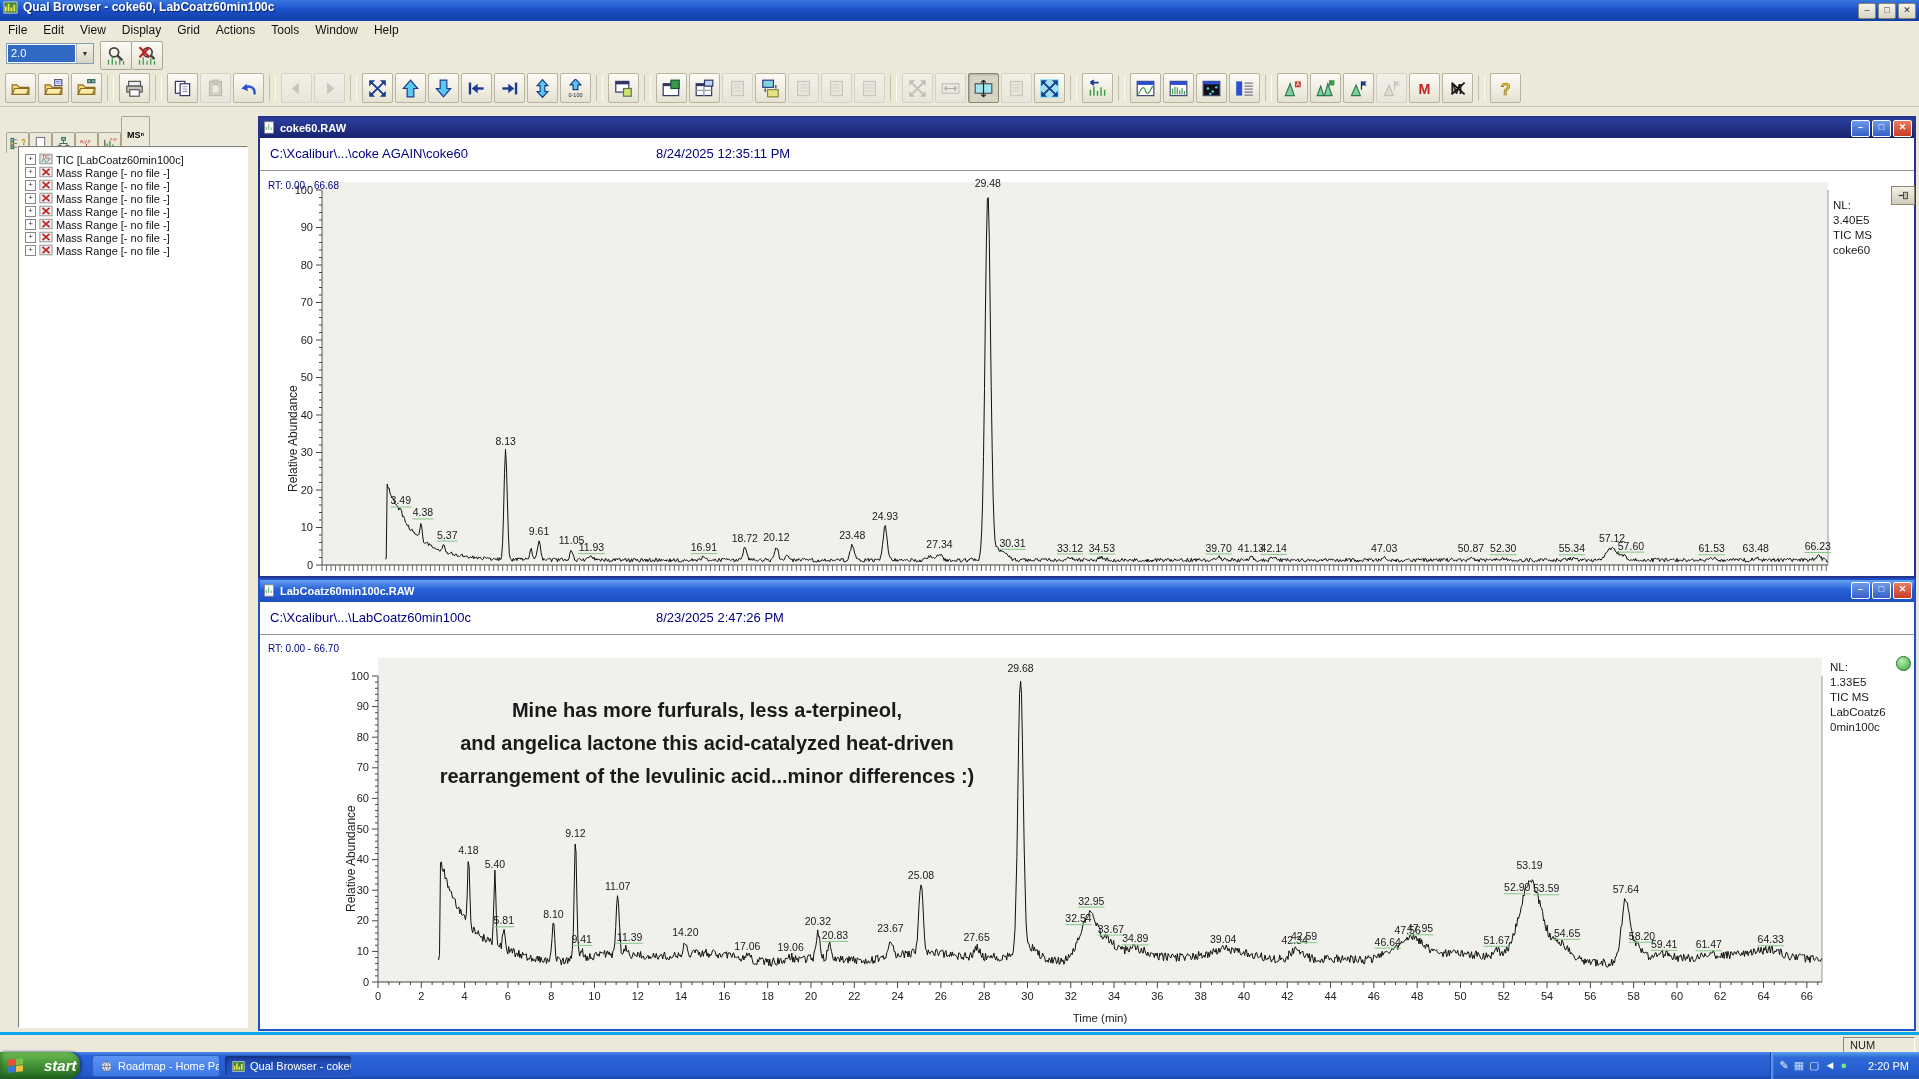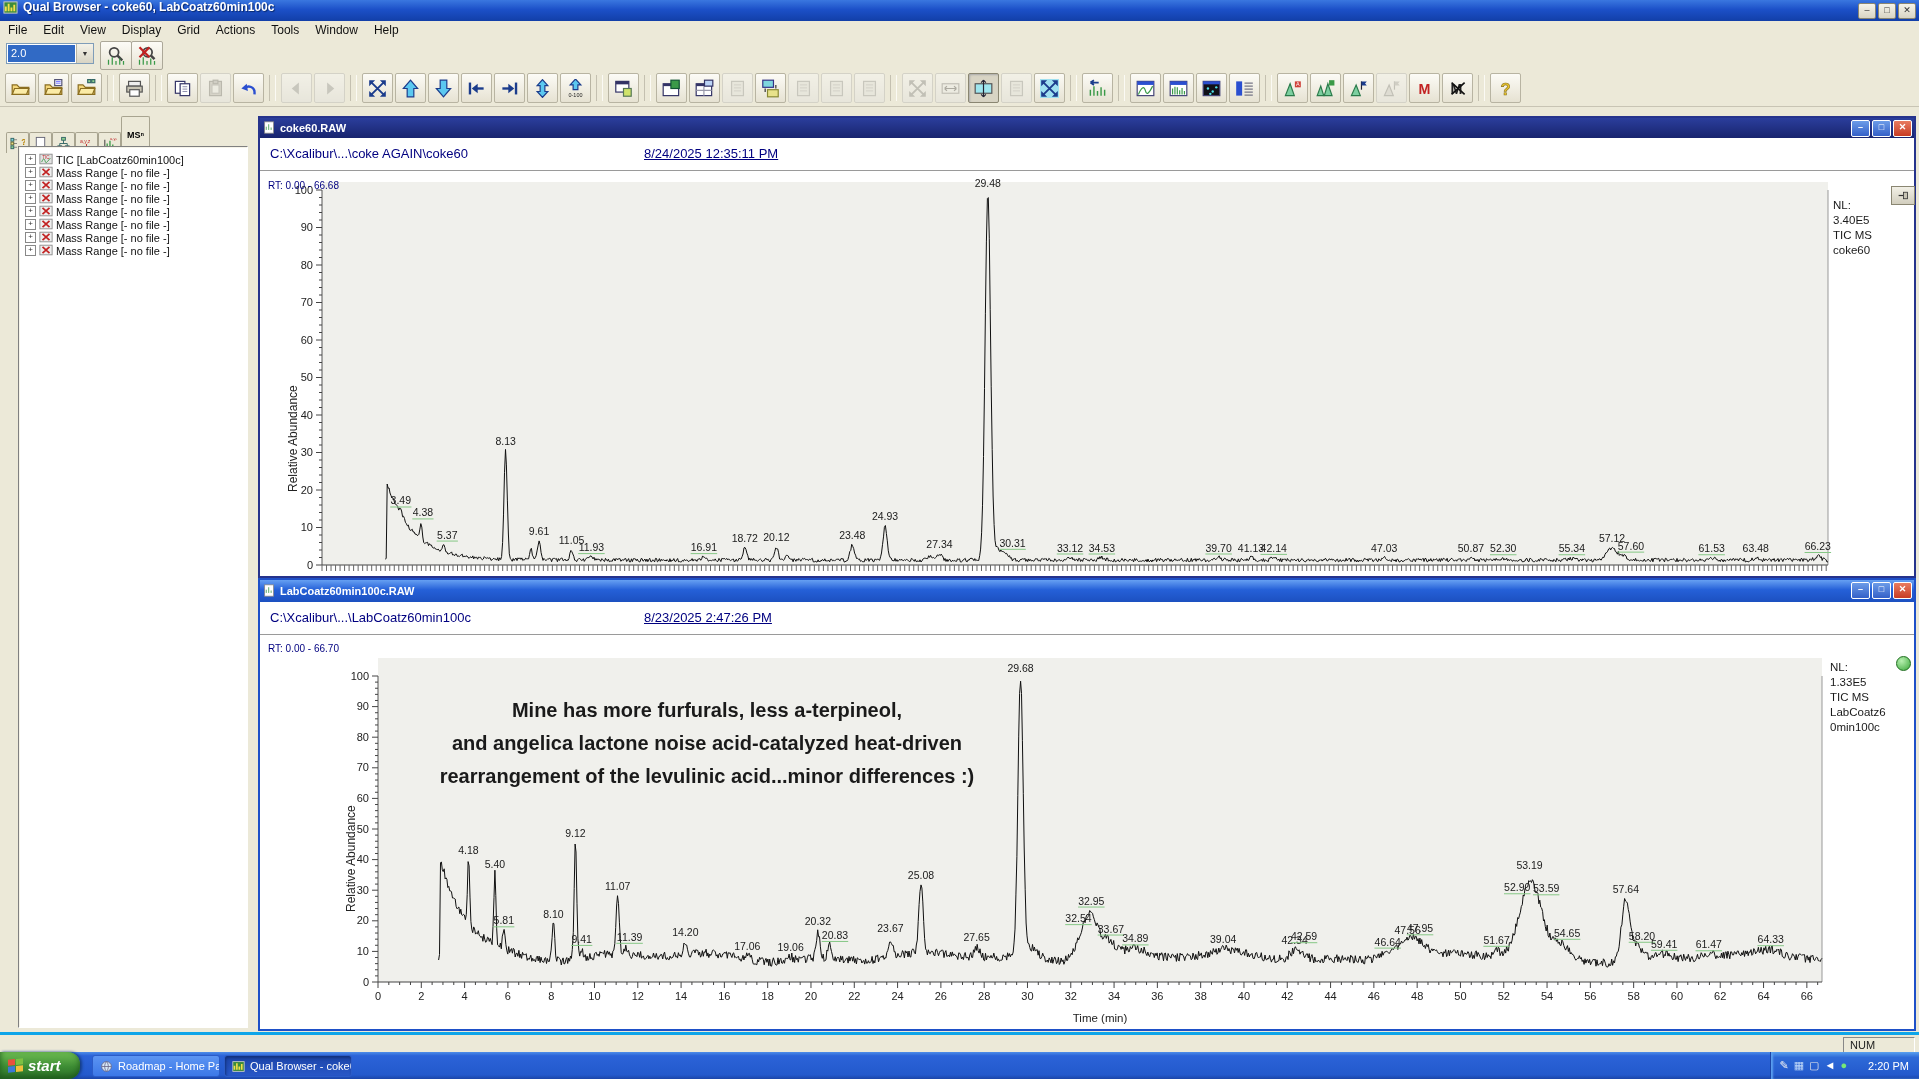--- a/index.html
+++ b/index.html
@@ -34,35 +34,35 @@
   .child-bottom{left:258px;top:578px;width:1658px;height:453px;border:2px solid #1E50C8;}
   .ctitle{height:20px;display:flex;align-items:center;color:#fff;font-size:11px;font-weight:bold;gap:4px;padding-left:3px;position:relative;}
   .ctitle-top{background:linear-gradient(180deg,#2B3E9C,#18246E);}
   .ctitle-bot{height:22px;background:linear-gradient(180deg,#66A0F2 0%,#2560D8 45%,#1C50C0 100%);}
   .cbtns{position:absolute;right:2px;top:2px;display:flex;gap:2px;}
   .cbtn{width:17px;height:15px;font-size:9px;line-height:13px;text-align:center;color:#fff;background:linear-gradient(#6C9CE8,#3460C8);border:1px solid #fff;border-radius:2px;}
   .cbtn.close{background:linear-gradient(#E87C60,#C83C24);}
   .chead{height:32px;background:#fff;border-bottom:1px solid #9A9A9A;position:relative;}
   .cpath,.cdate{position:absolute;top:8px;color:#000080;font-size:13px;white-space:nowrap;}
   .cpath{left:10px;}
-  .cdate{left:384px;text-decoration:underline;}
+  .cdate{left:396px;}
   .rt{position:absolute;color:#000080;font-size:10px;z-index:5;}
   .nl{position:absolute;font-size:11.5px;color:#1A1A1A;line-height:15px;white-space:pre-line;z-index:5;}
   .yaxis-title{position:absolute;transform:rotate(-90deg);transform-origin:left top;font-size:12px;color:#222;z-index:5;white-space:nowrap;}
   .chrom{position:absolute;z-index:3;}
   .chrom text{font-family:"Liberation Sans",sans-serif;}
   .note{position:absolute;left:383px;top:694px;width:648px;text-align:center;font-size:20px;line-height:33px;font-weight:600;color:#1A1A1A;z-index:6;}
   .noise{position:absolute;left:1058px;top:852px;font-size:27px;font-weight:700;color:#2222C8;z-index:6;white-space:nowrap;}
   .pinbtn{position:absolute;left:1891px;top:186px;width:22px;height:17px;background:linear-gradient(#F2F0E6,#D2CEBE);border:1px solid #8A8672;display:grid;place-items:center;z-index:7;}
   .greendot{position:absolute;left:1896px;top:656px;width:13px;height:13px;border-radius:50%;background:radial-gradient(circle at 35% 30%,#B8F0B0,#3CA83C);border:1px solid #1E6E1E;z-index:7;}
   
   .statusbar{position:absolute;left:0;top:1032px;width:1919px;height:20px;background:#ECE9D8;border-top:3px solid #0ea5e9;}
   .num{position:absolute;left:1843px;top:2px;width:64px;height:14px;border:1px solid;border-color:#888 #FFF #FFF #888;font-size:11px;padding:1px 0 0 6px;color:#222;}
   .taskbar{position:absolute;left:0;top:1052px;width:1919px;height:27px;background:linear-gradient(180deg,#4E8DE8 0%,#2B63D8 14%,#2359CC 85%,#1B45A8 100%);}
-  .startbtn{position:absolute;left:0;top:0;width:80px;height:27px;background:linear-gradient(180deg,#6FBE52 0%,#3D8C34 55%,#2F7429 100%);border-radius:0 12px 12px 0;color:#fff;font-weight:bold;font-style:italic;font-size:15px;display:flex;align-items:center;gap:5px;padding-left:8px;box-sizing:border-box;box-shadow:inset 0 -3px 6px #1E5A1C, 2px 0 3px #143C84;}
+  .startbtn{position:absolute;left:0;top:0;width:80px;height:27px;background:linear-gradient(180deg,#6FBE52 0%,#3D8C34 55%,#2F7429 100%);border-radius:0 12px 12px 0;color:#fff;font-weight:bold;font-style:italic;font-size:15px;display:flex;align-items:center;gap:21px;padding-left:8px;box-sizing:border-box;box-shadow:inset 0 -3px 6px #1E5A1C, 2px 0 3px #143C84;}
   .flag{width:15px;height:14px;display:grid;grid-template-columns:7px 7px;grid-template-rows:6px 6px;gap:1px;transform:skewY(-6deg);}
   .flag span{display:block;}
   .taskbtn{position:absolute;top:3px;height:22px;width:128px;background:linear-gradient(180deg,#5B94F2,#3C78E8);border:1px solid #2B5CC8;border-radius:3px;color:#fff;font-size:11px;display:flex;align-items:center;gap:5px;padding:0 6px;box-sizing:border-box;white-space:nowrap;overflow:hidden;}
   .taskbtn.active{background:linear-gradient(180deg,#1C44A8,#2858C8);box-shadow:inset 1px 2px 3px #10307C;}
   .tico{width:14px;height:13px;flex:0 0 auto;display:grid;place-items:center;}
   .tray{position:absolute;right:0;top:0;height:27px;display:flex;align-items:center;gap:5px;padding:0 10px 0 8px;background:linear-gradient(180deg,#58A0EE 0%,#2E6AD8 20%,#2359CC 85%,#1B45A8 100%);border-left:1px solid #1B45A8;box-shadow:inset 2px 0 2px #5CA0F0;}
   .trayico{font-size:11px;line-height:11px;}
   .clock{color:#fff;font-size:11px;margin-left:16px;}
 </style>
 </head>
@@ -1297,21 +1297,21 @@
       <text x="1388.1775112443777" y="295.80690245844045" text-anchor="middle" font-size="10.5" fill="#1A1A1A">59.41</text>
       <path d="M1374.9275112443777 298.30690245844045h26.5" stroke="#85C785" stroke-width="1" fill="none"></path>
       <text x="1432.774812593703" y="296.2773462810347" text-anchor="middle" font-size="10.5" fill="#1A1A1A">61.47</text>
       <path d="M1419.524812593703 298.7773462810347h26.5" stroke="#85C785" stroke-width="1" fill="none"></path>
       <text x="1494.6914542728634" y="291.1923709109033" text-anchor="middle" font-size="10.5" fill="#1A1A1A">64.33</text>
       <path d="M1481.4414542728634 293.6923709109033h26.5" stroke="#85C785" stroke-width="1" fill="none"></path>
     </svg>
 
   <div class="note">
     <div>Mine has more furfurals, less a-terpineol,</div>
-    <div>and angelica lactone noise acid-catalyzed heat-driven</div>
+    <div>and angelica lactone this acid-catalyzed heat-driven</div>
     <div>rearrangement of the levulinic acid...minor differences :)</div>
   </div>
 
   <div class="statusbar">
     <span class="num">NUM</span>
   </div>
 
   <div class="taskbar">
     <div class="startbtn">
       <span class="flag">

